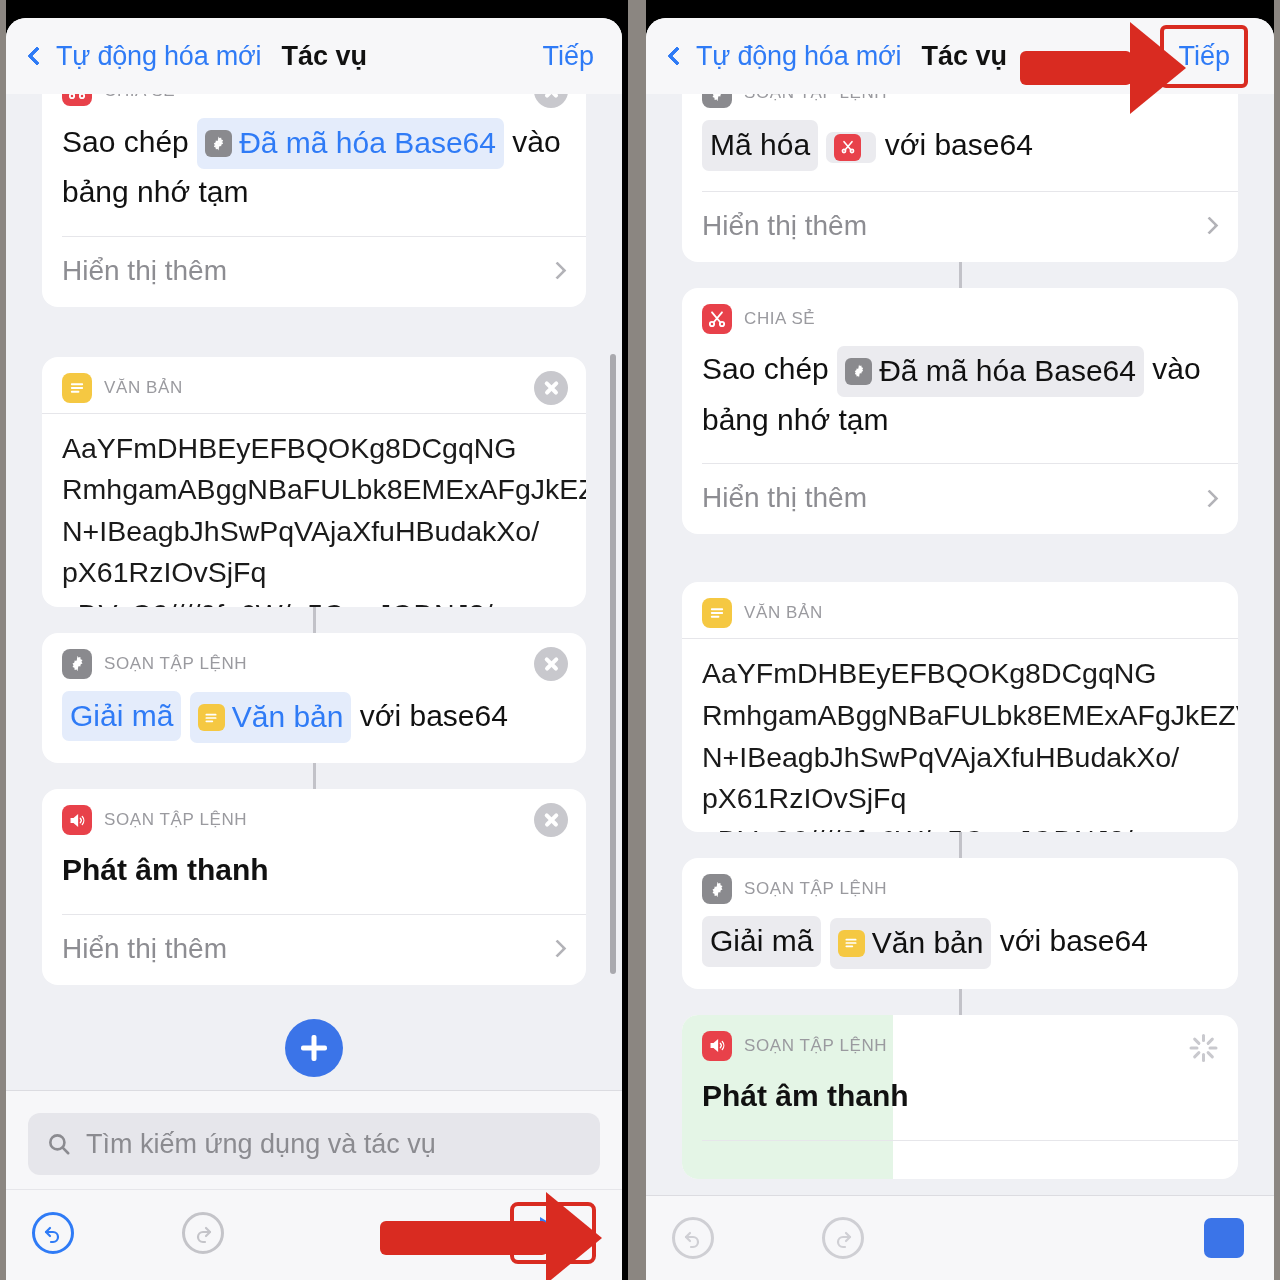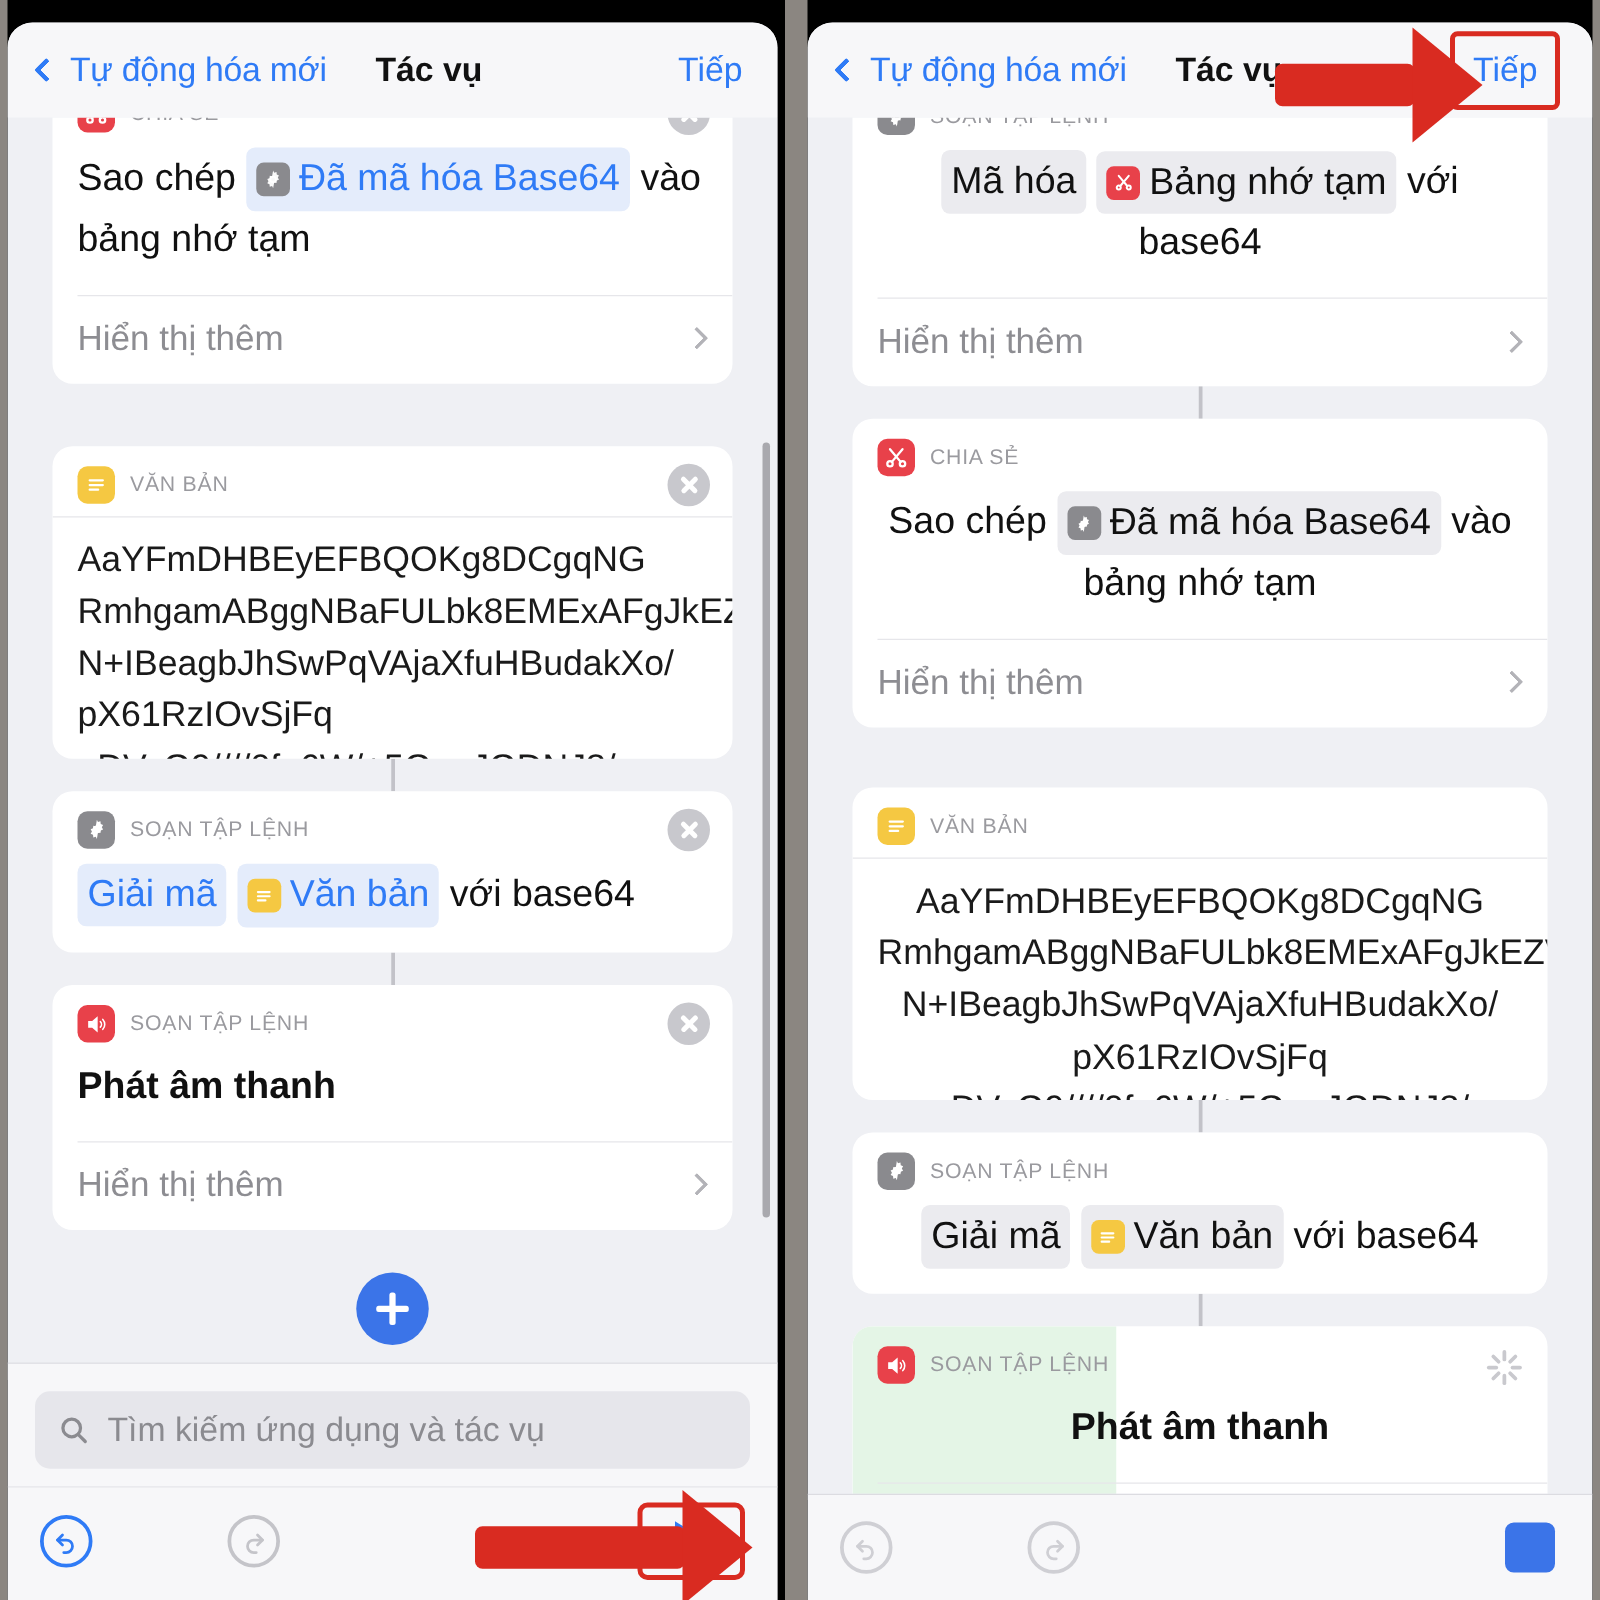--- a/index.html
+++ b/index.html
@@ -37,38 +37,38 @@
     z-index: 30;
   }
   .nav-back { display: flex; align-items: center; color: #2f7bf6; cursor: pointer; }
   .chev-left {
     width: 14px; height: 14px;
     border-left: 4px solid #2f7bf6; border-bottom: 4px solid #2f7bf6;
     transform: rotate(45deg);
     margin-right: 12px; border-radius: 2px;
   }
   .nav-back-label { font-size: 27px; color: #2f7bf6; letter-spacing: -0.2px; text-align: center; }
-  .nav-title { font-size: 27px; font-weight: bold; color: #111; margin-left: 39px; }
+  .nav-title { font-size: 27px; font-weight: bold; color: #111; margin-left: 20px; }
   .nav-next {
     margin-left: auto; font-size: 27px; color: #2f7bf6; cursor: pointer;
     padding: 6px 4px;
   }
   .nav-next.boxed {
     border: 4px solid #d92b21; border-radius: 6px;
     padding: 12px 14px; margin-right: 2px;
   }
 
   
   .scroll {
     position: absolute; top: 76px; left: 0; right: 0; bottom: 0;
     background: #eff0f4;
     overflow: hidden;
   }
   .scroll.with-toolbar { bottom: 176px; }
-  .scroll.right-scroll { bottom: 80px; text-align: center; }
+  .scroll.right-scroll { bottom: 80px; }
 
   .list { padding: 0 36px; position: relative; }
 
   
   .card {
     background: #fff;
     border-radius: 16px;
     position: relative;
     overflow: hidden;
   }
@@ -445,21 +445,20 @@
               </span>
               <span class="chip gray">
                 <span class="mini red">
                   <svg width="16" height="16" viewBox="0 0 24 24" fill="none" stroke="#fff" stroke-width="2.4" stroke-linecap="round">
                     <circle cx="6" cy="18" r="2.4"></circle>
                       <circle cx="18" cy="18" r="2.4"></circle>
                     <line x1="7.8" x2="18" y1="16.2" y2="4"></line>
                       <line x1="16.2" x2="6" y1="16.2" y2="4"></line>
                   </svg>
                 </span>
-                <span>Bảng nhớ tạm</span>
               </span>
               <span>với base64</span>
             </div>
             <div class="card-divider"></div>
             <div class="show-more">
               <span>Hiển thị thêm</span>
               <span class="chev-right"></span>
             </div>
           </div>
 

